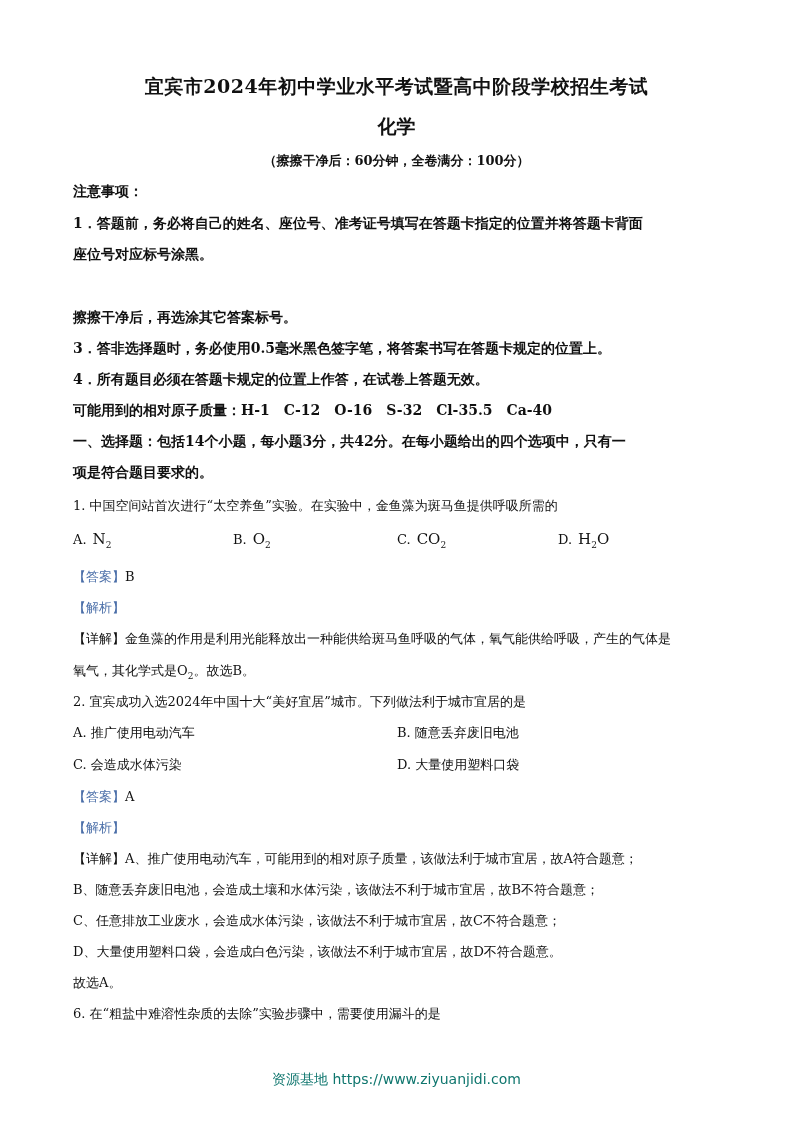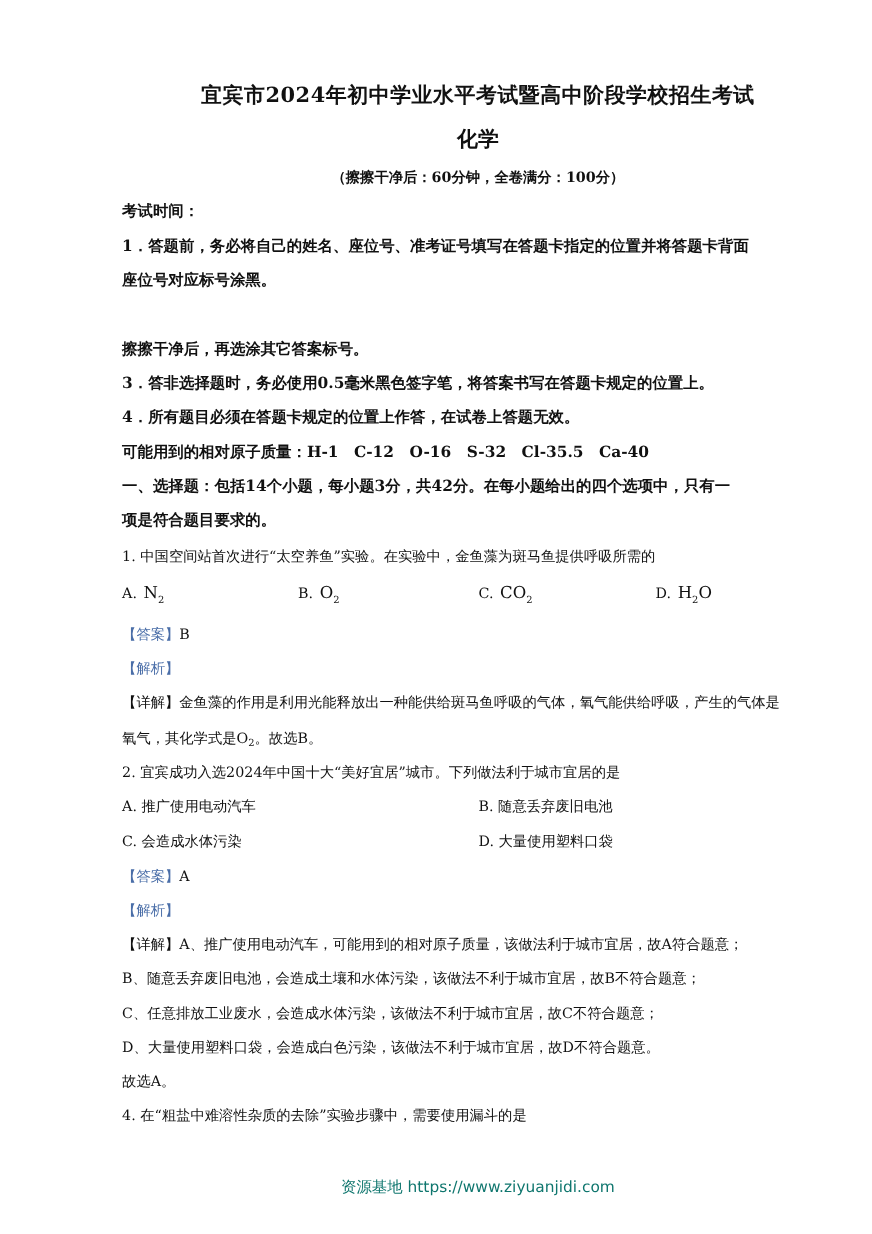--- a/index.html
+++ b/index.html
@@ -1,18 +1,18 @@
 <!DOCTYPE html>
 <html><head>
 <meta charset="utf-8">
 <style>
   html, body { margin: 0; padding: 0; background: #ffffff; }
   body { width: 793px; height: 1122px; position: relative; overflow: hidden;
          font-family: "DejaVu Serif", "Liberation Serif", serif; color: #111; }
-  .page { position: absolute; left: 0; top: 0; width: 635px; height: 1122px; margin-left: 38px; }
+  .page { position: absolute; left: 0; top: 0; width: 635px; height: 1122px; }
   .title { position: absolute; left: 0; width: 793px; text-align: center; font-weight: bold; font-size: 19px; top: 74px; letter-spacing: 0.5px; }
   .subject { position: absolute; left: 0; width: 793px; text-align: center; font-weight: bold; font-size: 19px; top: 114px; font-family: Liberation Mono, monospace; }
   .examinfo { position: absolute; left: 0; width: 793px; text-align: center; font-weight: bold; font-size: 13px; top: 152px; }
   .line { position: absolute; left: 73px; width: 660px; font-size: 14px; white-space: nowrap; }
   .bold { font-weight: bold; }
   .reg { font-size: 13px; }
   .opt { position: absolute; font-size: 13px; white-space: nowrap; }
   .chem { font-size: 15px; margin-left: 6px; }
   .tag { color: #4a6ea8; }
   .tag-dark { color: #111; }
@@ -21,21 +21,21 @@
 </style>
 </head>
 <body>
 
 <div class="page">
 
   <div class="title">宜宾市2024年初中学业水平考试暨高中阶段学校招生考试</div>
   <div class="subject">化学</div>
   <div class="examinfo">（擦擦干净后：60分钟，全卷满分：100分）</div>
 
-  <div class="line bold" style="top:183px;">考试时间：</div>
+  <div class="line bold" style="top:183px;">注意事项：</div>
   <div class="line bold" style="top:215px;">1．答题前，务必将自己的姓名、座位号、准考证号填写在答题卡指定的位置并将答题卡背面</div>
   <div class="line bold" style="top:246px;">座位号对应标号涂黑。</div>
   <div class="line bold" style="top:309px;">擦擦干净后，再选涂其它答案标号。</div>
   <div class="line bold" style="top:340px;">3．答非选择题时，务必使用0.5毫米黑色签字笔，将答案书写在答题卡规定的位置上。</div>
   <div class="line bold" style="top:371px;">4．所有题目必须在答题卡规定的位置上作答，在试卷上答题无效。</div>
   <div class="line bold" style="top:402px;">可能用到的相对原子质量：H-1　C-12　O-16　S-32　Cl-35.5　Ca-40</div>
   <div class="line bold" style="top:433px;">一、选择题：包括14个小题，每小题3分，共42分。在每小题给出的四个选项中，只有一</div>
   <div class="line bold" style="top:464px;">项是符合题目要求的。</div>
 
   <div class="line reg" style="top:497px;">1. 中国空间站首次进行“太空养鱼”实验。在实验中，金鱼藻为斑马鱼提供呼吸所需的</div>
@@ -78,16 +78,16 @@
     <span class="tag">【解析】</span>
   </div>
   <div class="line reg" style="top:850px;">
     <span class="tag-dark">【详解】</span><span>A、推广使用电动汽车，可能用到的相对原子质量，该做法利于城市宜居，故A符合题意；</span>
   </div>
   <div class="line reg" style="top:912px;">C、任意排放工业废水，会造成水体污染，该做法不利于城市宜居，故C不符合题意；</div>
   <div class="line reg" style="top:881px;">B、随意丢弃废旧电池，会造成土壤和水体污染，该做法不利于城市宜居，故B不符合题意；</div>
   <div class="line reg" style="top:943px;">D、大量使用塑料口袋，会造成白色污染，该做法不利于城市宜居，故D不符合题意。</div>
   <div class="line reg" style="top:974px;">故选A。</div>
 
-  <div class="line reg" style="top:1005px;">4. 在“粗盐中难溶性杂质的去除”实验步骤中，需要使用漏斗的是</div>
+  <div class="line reg" style="top:1005px;">6. 在“粗盐中难溶性杂质的去除”实验步骤中，需要使用漏斗的是</div>
 
   <div class="footer">资源基地 https://www.ziyuanjidi.com</div>
 </div>
 
 </body></html>

